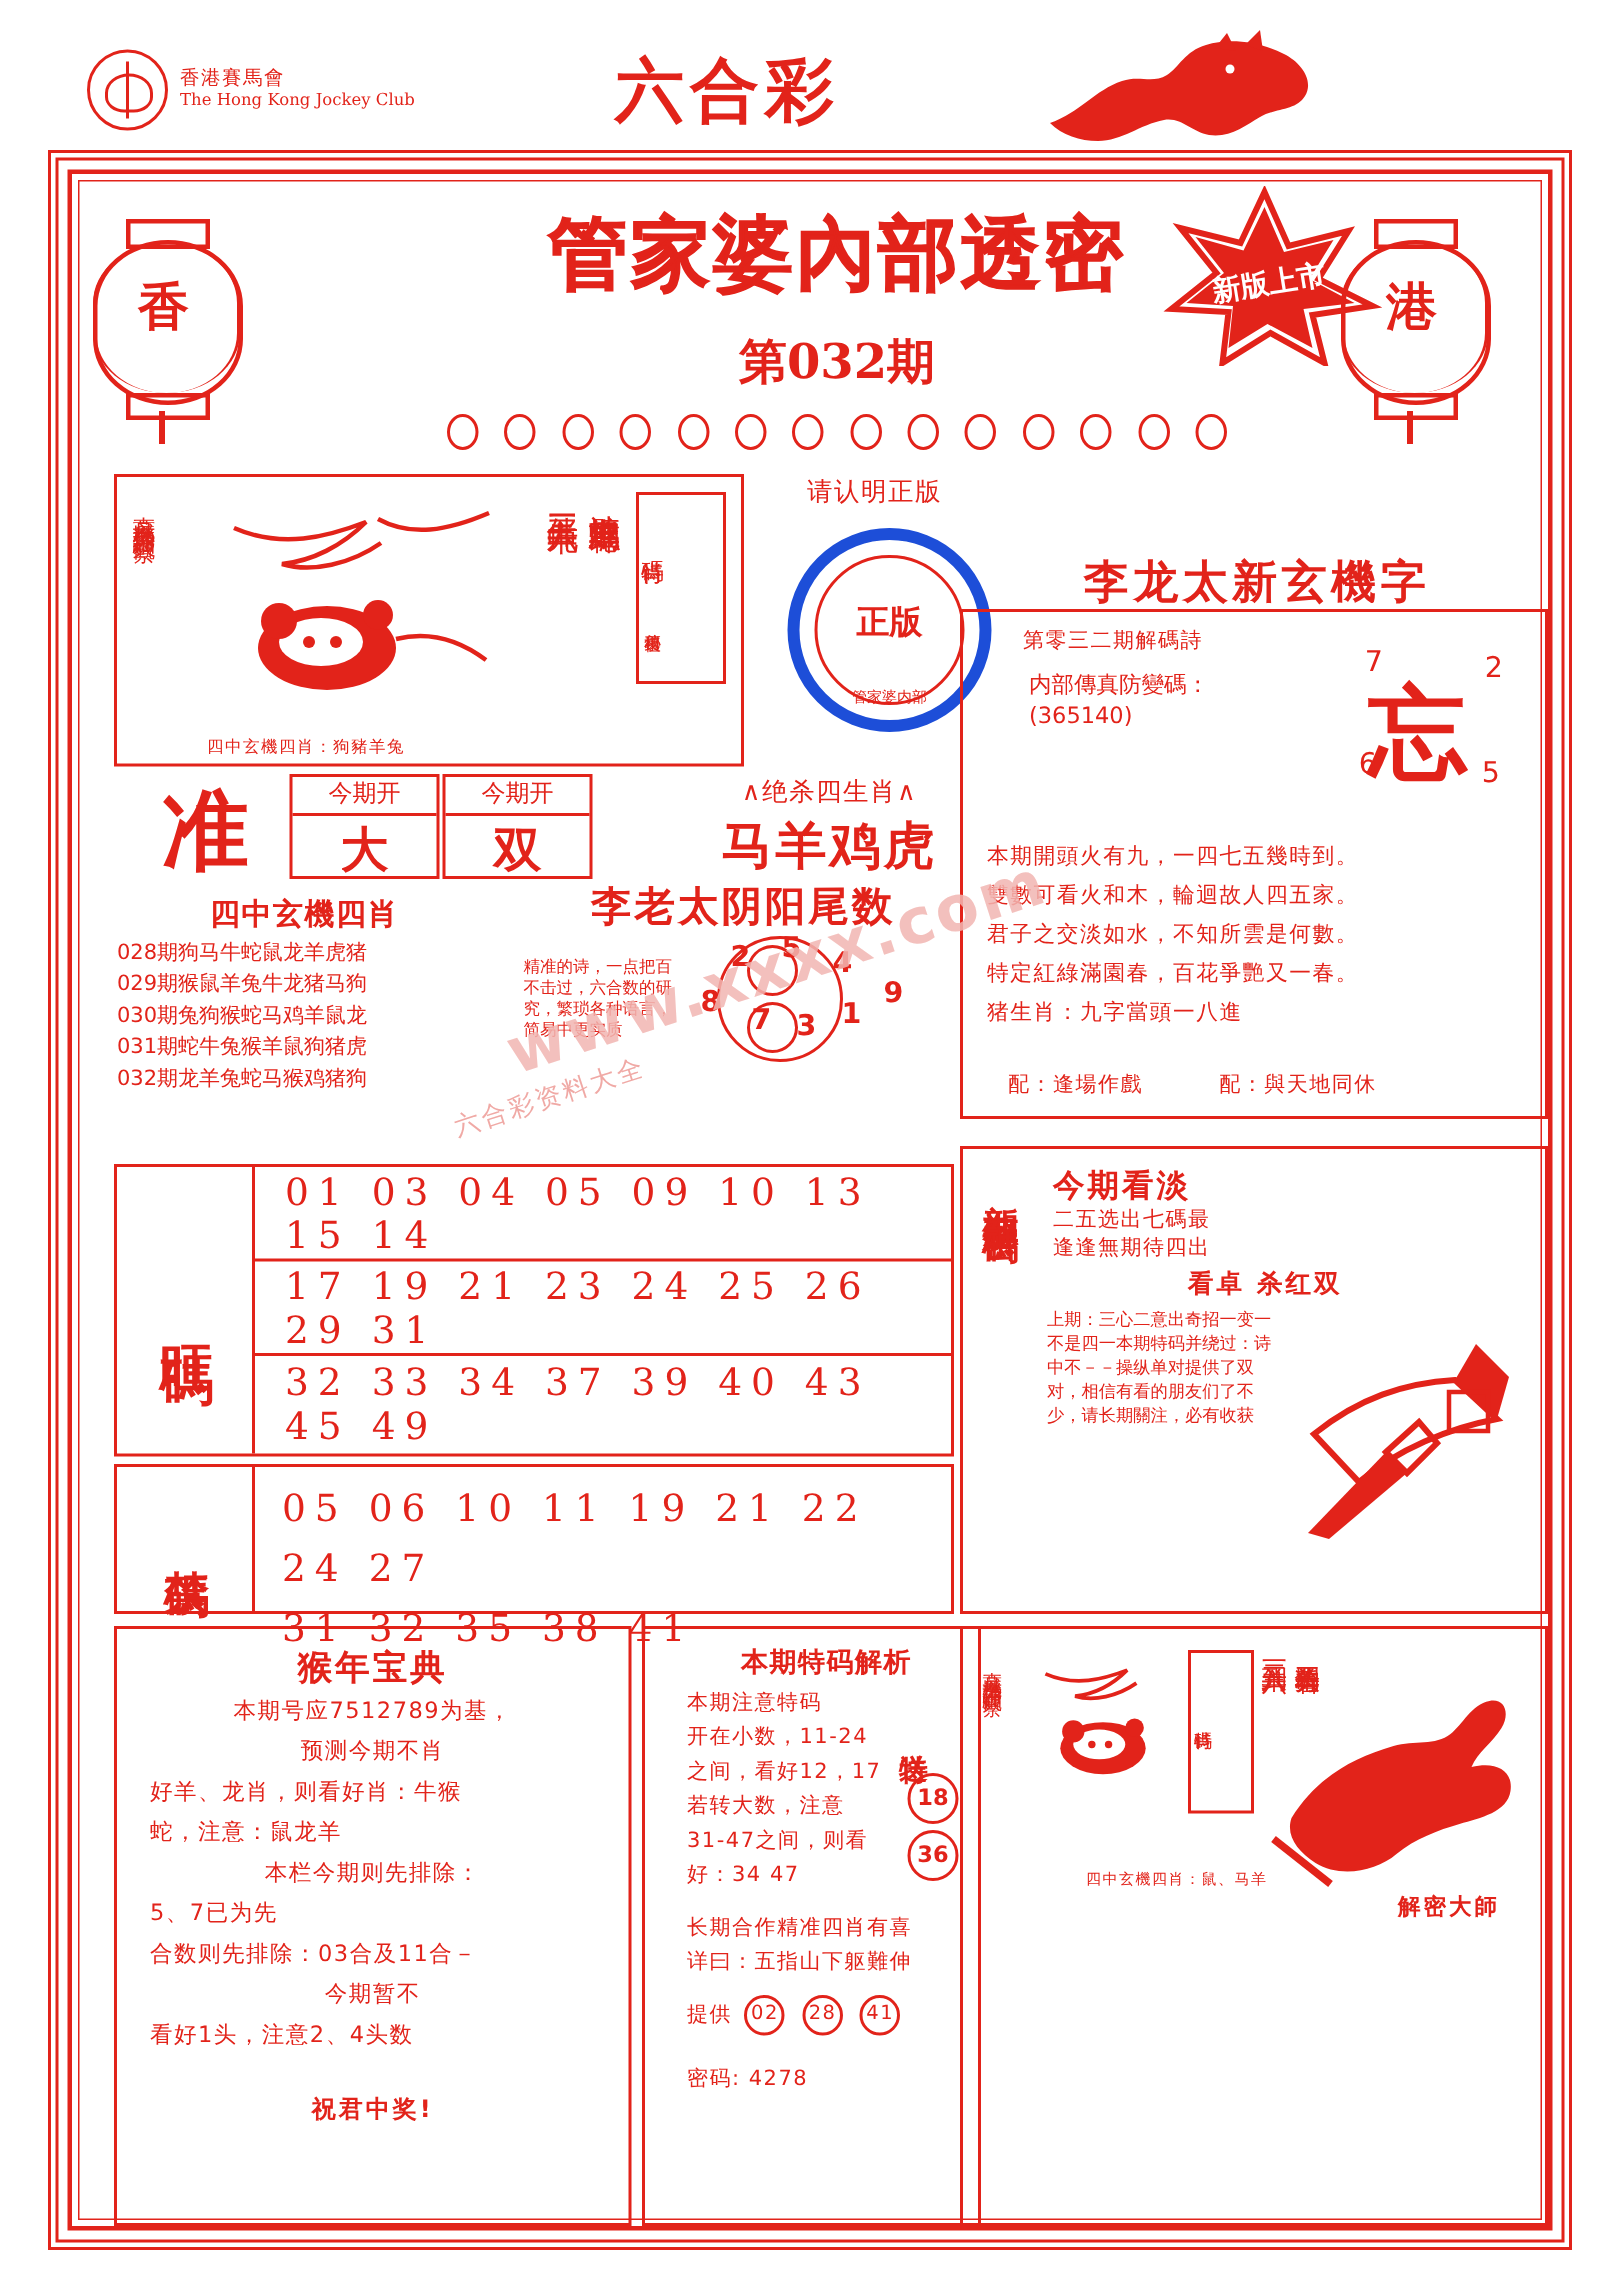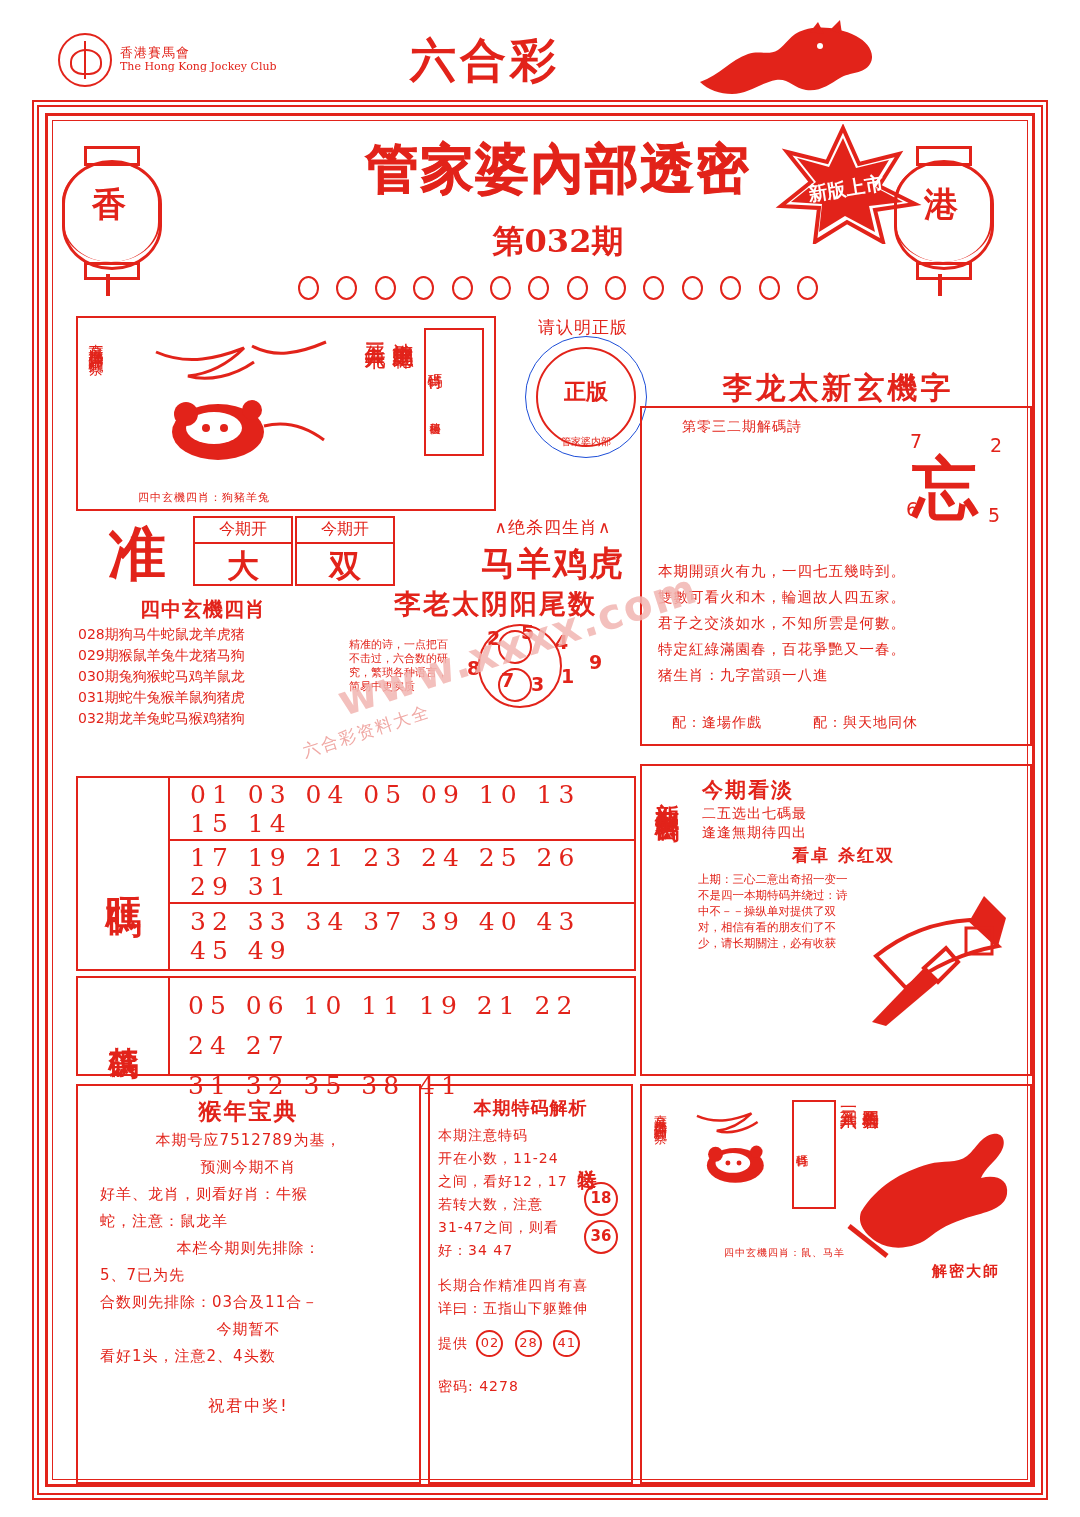--- a/index.html
+++ b/index.html
@@ -55,21 +55,21 @@
   
   .p1{left:28px;top:200px;width:420px;height:195px;padding-left:32px;}
   .p1 .vlabel{position:absolute;left:8px;top:14px;font-size:15px;line-height:19px;letter-spacing:2px;}
   .p1 .poem{position:absolute;right:78px;top:8px;font-size:21px;line-height:26px;letter-spacing:1px;display:flex;gap:2px;}
   .p1 .cap{position:absolute;left:60px;bottom:4px;font-size:11px;letter-spacing:1px;}
   .p1 .tejiao{position:absolute;right:10px;top:10px;width:56px;height:120px;border:2px solid #e2231a;text-align:center;font-size:14px;line-height:17px;padding-top:4px;}
   .pic-svg{position:absolute;left:70px;top:18px;width:210px;height:140px;}
   
   .stamp-wrap{position:absolute;left:455px;top:200px;width:160px;height:180px;text-align:center;}
   .stamp-wrap .ver{font-size:17px;letter-spacing:1px;}
-  .stamp{position:absolute;left:22px;top:20px;width:120px;height:120px;border:1px solid #1d4ed8;border-radius:50%;}
+  .stamp{position:absolute;left:22px;top:36px;width:120px;height:120px;border:8px solid #1d4ed8;border-radius:50%;}
   .stamp .in{position:absolute;left:10px;top:10px;right:10px;bottom:10px;border:2px solid #e2231a;border-radius:50%;}
   .stamp .t{position:absolute;left:0;top:40px;width:100%;text-align:center;font-size:22px;font-weight:bold;}
   .stamp .b{position:absolute;left:0;bottom:8px;width:100%;text-align:center;font-size:10px;}
   
   .zhun{position:absolute;left:60px;top:400px;font-size:58px;font-weight:bold;font-family:"DejaVu Serif","Liberation Serif",serif;}
   .openbox{position:absolute;border:2px solid #e2231a;width:100px;height:70px;text-align:center;box-sizing:border-box;}
   .openbox .h{font-size:16px;border-bottom:2px solid #e2231a;height:24px;line-height:22px;}
   .openbox .v{font-size:32px;font-weight:bold;line-height:44px;}
   .kill{position:absolute;left:395px;top:400px;width:220px;text-align:center;}
   .kill .k1{font-size:17px;letter-spacing:1px;}
@@ -118,23 +118,23 @@
   .p-kan .hd{position:absolute;left:60px;top:10px;font-size:21px;font-weight:bold;letter-spacing:2px;}
   .p-kan .l2{position:absolute;left:60px;top:38px;font-size:14px;line-height:19px;letter-spacing:1px;}
   .p-kan .l3{position:absolute;left:150px;top:78px;font-size:17px;font-weight:bold;letter-spacing:2px;}
   .p-kan .txt{position:absolute;left:56px;top:105px;width:150px;font-size:11.5px;line-height:16px;}
   .p-kan .book{position:absolute;right:14px;top:70px;width:150px;height:190px;}
   
   .p-hou{left:28px;top:968px;width:345px;height:400px;}
   .p-hou .ttl{text-align:center;font-size:23px;font-weight:bold;margin-top:10px;letter-spacing:2px;}
   .p-hou .ln{text-align:center;font-size:15px;line-height:27px;letter-spacing:1px;}
   .p-hou .ln.l{text-align:left;padding-left:22px;}
-  .p-hou .end{text-align:center;font-size:16px;margin-top:26px;letter-spacing:2px;}
-  
-  .p-jie{left:380px;top:968px;width:205px;height:400px;}
+  .p-hou .end{text-align:center;font-size:16px;margin-top:26px;letter-spacing:2px;font-weight:bold;}
+  
+  .p-jie{left:380px;top:968px;width:226px;height:400px;padding-left:20px;}
   .p-jie .ttl{text-align:center;font-size:18px;font-weight:bold;margin-top:10px;letter-spacing:1px;}
   .p-jie .t{font-size:14px;line-height:23px;letter-spacing:1px;padding:4px 8px 0 8px;}
   .p-jie .bonus{position:absolute;right:6px;top:46px;width:48px;text-align:center;}
   .p-jie .bonus .b1{font-size:19px;font-weight:bold;line-height:21px;}
   .p-jie .bonus .circ{width:30px;height:30px;border:2px solid #e2231a;border-radius:50%;margin:4px auto 0 auto;
      font-size:15px;line-height:29px;font-weight:bold;}
   .circ-n{display:inline-block;width:23px;height:23px;border:2px solid #e2231a;border-radius:50%;
      text-align:center;line-height:22px;font-size:13px;margin:0 3px;vertical-align:middle;}
   
   .p-br{left:592px;top:968px;width:392px;height:400px;}
@@ -295,20 +295,24 @@
       <span style="left:28px;top:48px;">7</span>
       <span style="left:58px;top:52px;">3</span>
       <span style="left:88px;top:44px;">1</span>
       <span style="left:116px;top:30px;">9</span>
     </div>
   </div>
 
   <div class="box p-xuan">
     <div class="hd">李龙太新玄機字</div>
     <div class="sub">第零三二期解碼詩</div>
+    <div class="fax">
+      <div>内部傳真防變碼：</div>
+      <div>(365140)</div>
+    </div>
     <div class="c7">7</div>
     <div class="c2">2</div>
     <div class="bigchar">忘</div>
     <div class="c6">6</div>
     <div class="c5">5</div>
     <div class="body">
       <div>本期開頭火有九，一四七五幾時到。</div>
       <div>雙數可看火和木，輪迴故人四五家。</div>
       <div>君子之交淡如水，不知所雲是何數。</div>
       <div>特定紅綠滿園春，百花爭艷又一春。</div>

